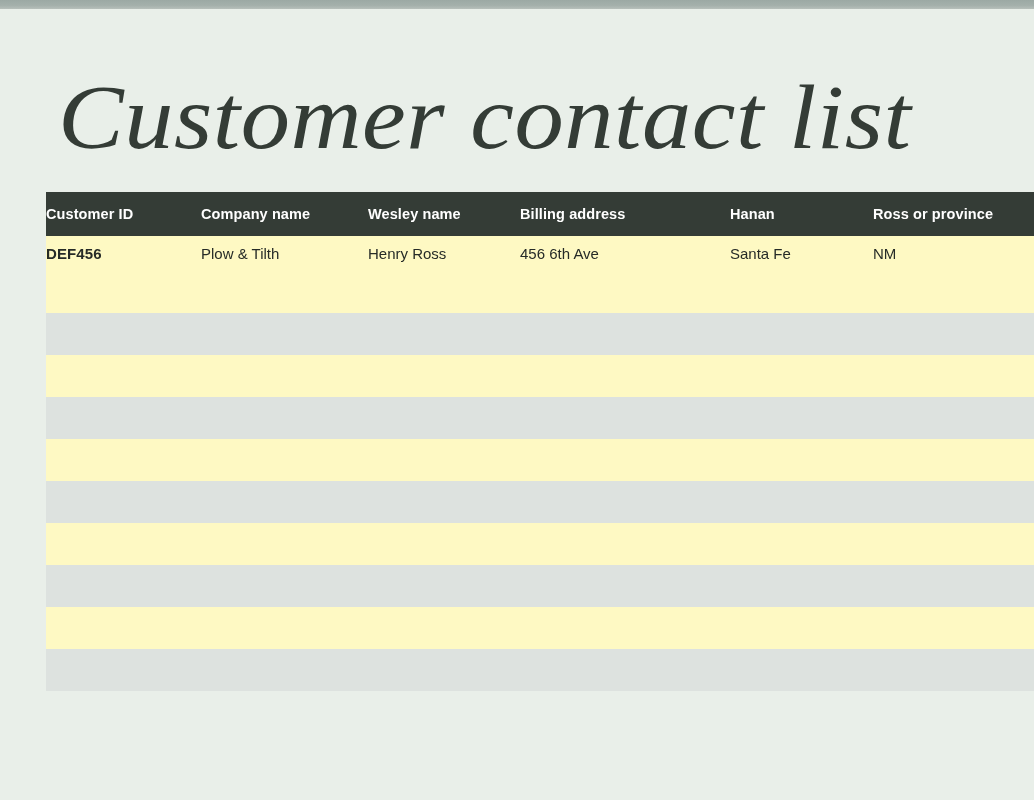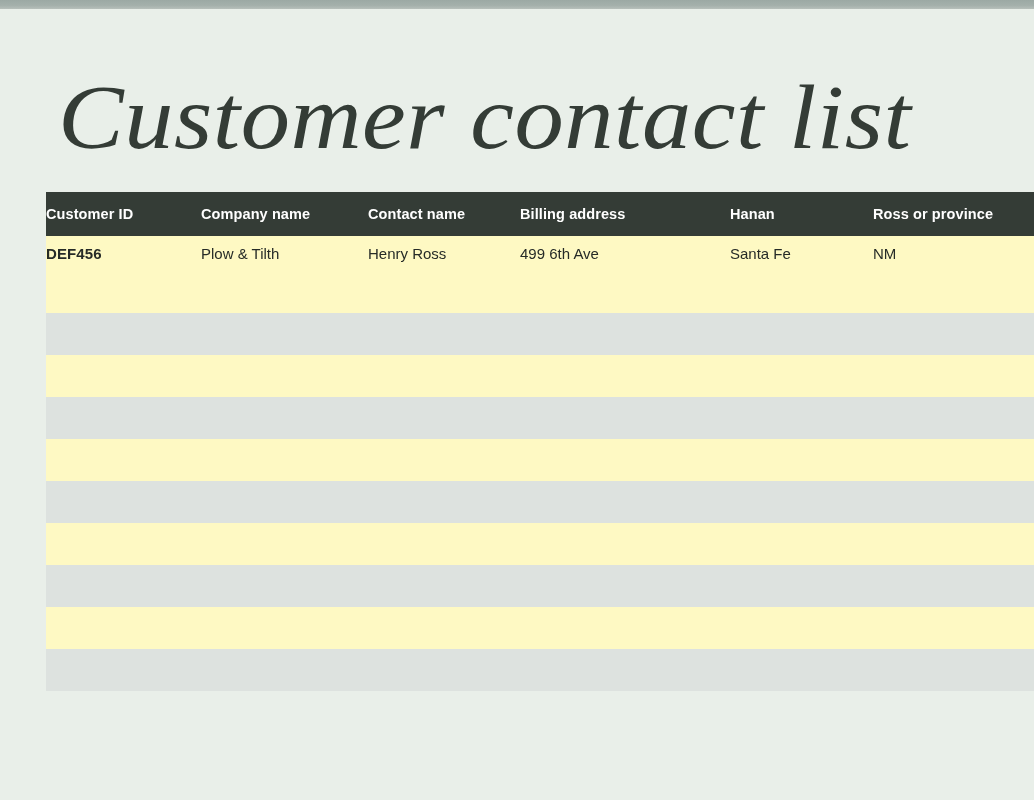--- a/index.html
+++ b/index.html
@@ -134,32 +134,32 @@
         <col class="c-company">
         <col class="c-contact">
         <col class="c-billing">
         <col class="c-city">
         <col class="c-state">
       </colgroup>
       <thead>
         <tr>
           <th>Customer ID</th>
           <th>Company name</th>
-          <th>Contact name</th>
+          <th>Wesley name</th>
           <th>Billing address</th>
           <th>Hanan</th>
           <th>Ross or province</th>
         </tr>
       </thead>
       <tbody id="table-body">
           <tr class="stripe-light">
             <td class="cust-id">DEF456</td>
             <td>Plow &amp; Tilth</td>
             <td>Henry Ross</td>
-            <td>499 6th Ave</td>
+            <td>456 6th Ave</td>
             <td>Santa Fe</td>
             <td>NM</td>
           </tr>
           <tr class="stripe-light empty-row">
             <td>&nbsp;</td>
             <td>&nbsp;</td>
             <td>&nbsp;</td>
             <td>&nbsp;</td>
             <td>&nbsp;</td>
             <td>&nbsp;</td>

